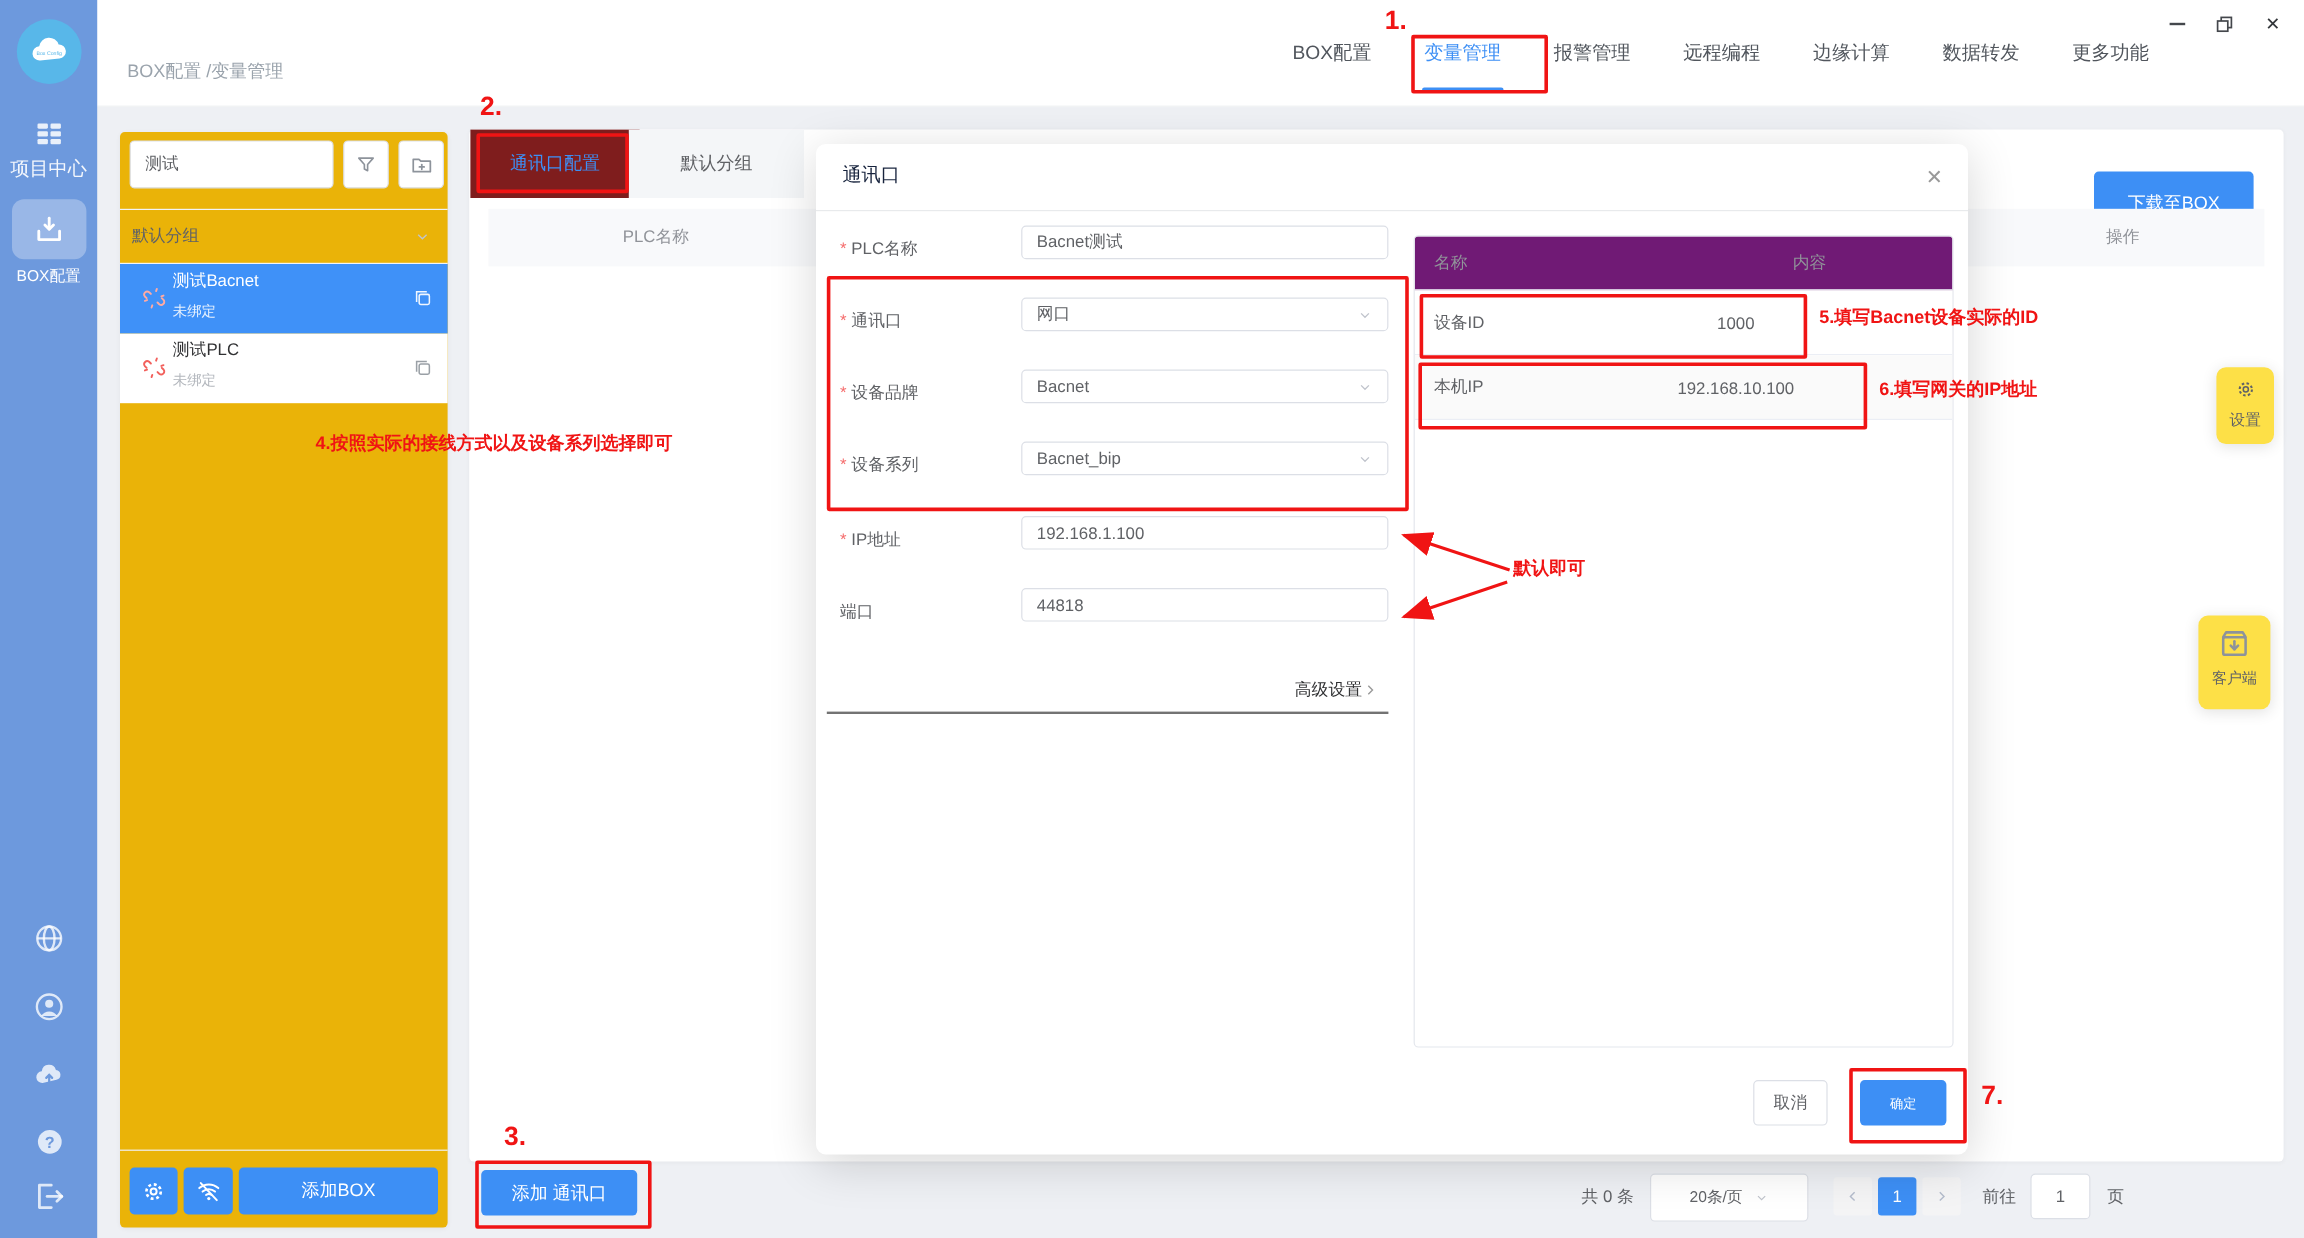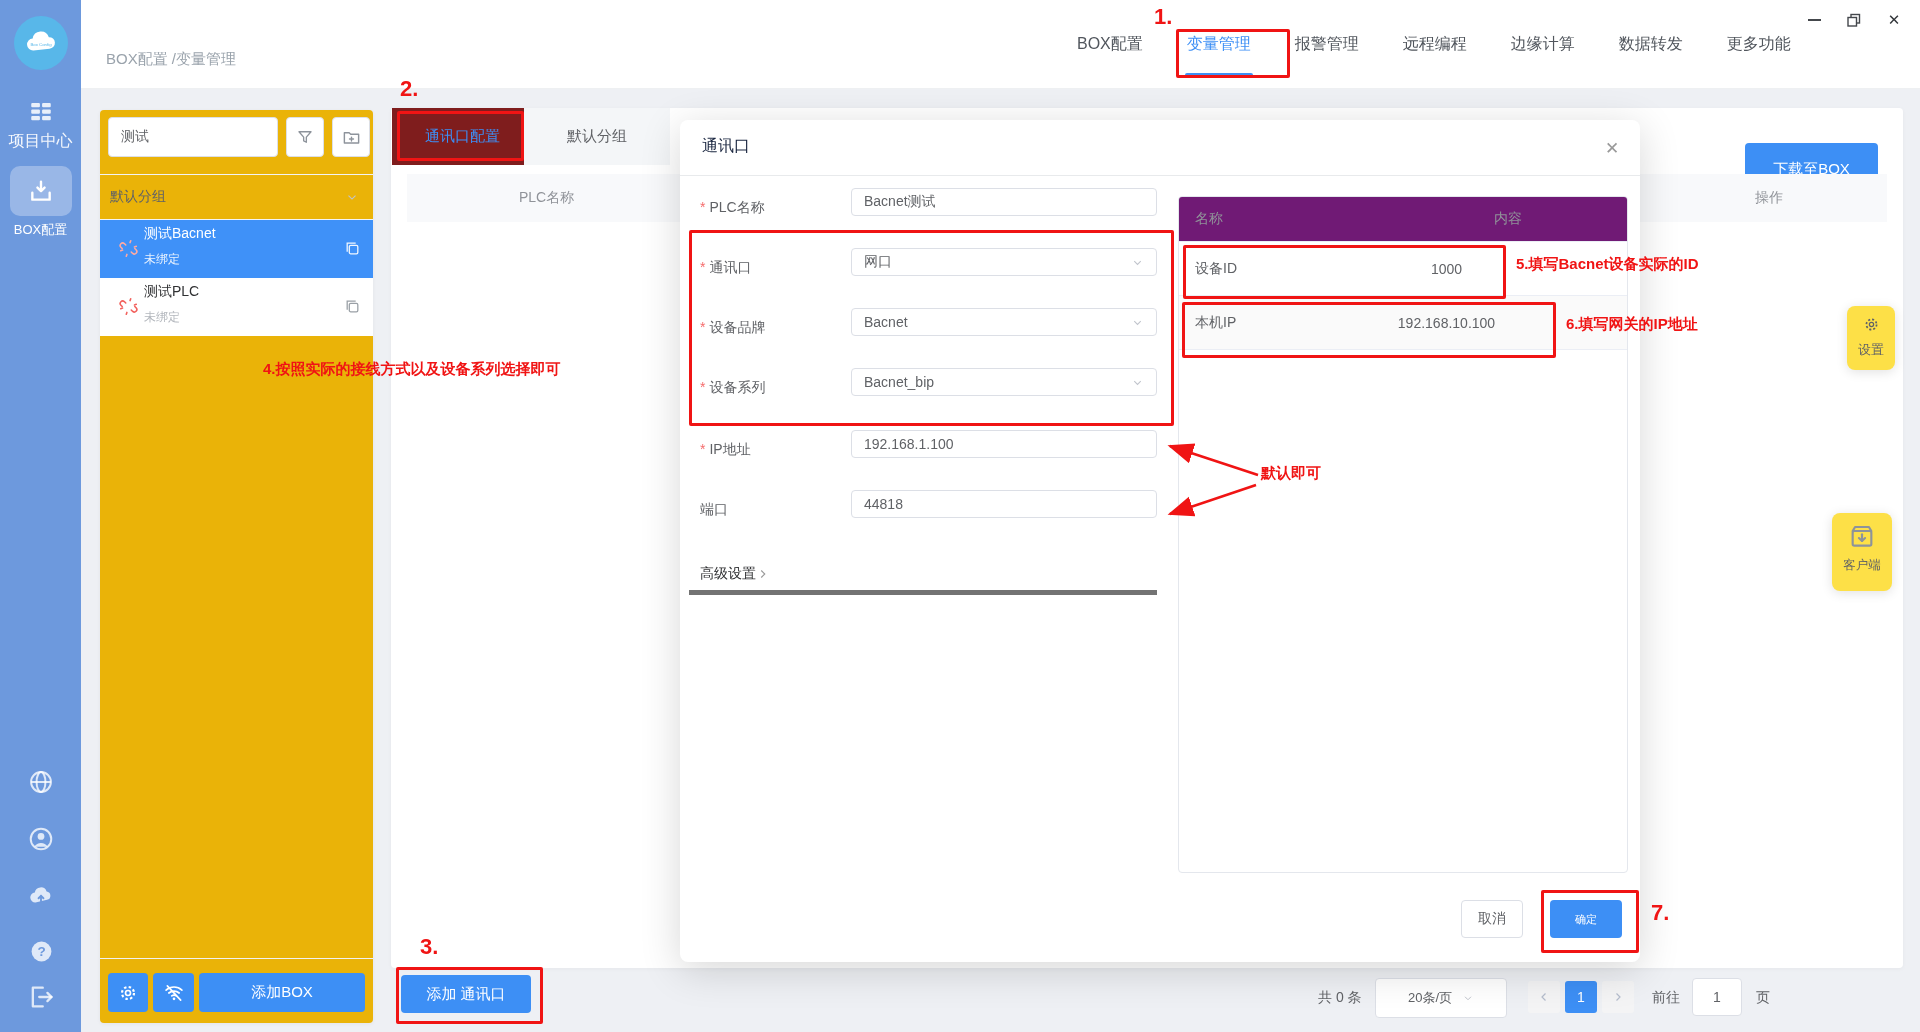--- a/index.html
+++ b/index.html
@@ -325,21 +325,21 @@
           </svg>
       </div>
     </div>
 
     <div class="abs frow-label" style="top:310px;"><span class="req">*</span><span>IP地址</span></div>
     <input class="abs inp fbox" style="top: 310px;" value="192.168.1.100">
 
     <div class="abs frow-label" style="top:370px;"><span>端口</span></div>
     <input class="abs inp fbox" style="top: 370px;" value="44818">
 
-    <div class="abs flex" style="left:9px;top:437px;width:468px;height:38px;border-bottom:5px solid #737373;justify-content:flex-start;padding:0 8px 0 11px;box-sizing:border-box;cursor:pointer;font-family:Liberation Serif, serif;">
+    <div class="abs flex" style="left:9px;top:437px;width:468px;height:38px;border-bottom:2px solid #737373;justify-content:flex-end;padding:0 8px 0 11px;box-sizing:border-box;cursor:pointer;font-family:Liberation Serif, serif;">
       <span style="font-size:14px;color:#303133;">高级设置</span>
       <svg width="14" height="14" viewBox="0 0 24 24" style="color:#999">
         <polyline points="9,6 15,12 9,18" fill="none" stroke="currentColor" stroke-width="2"></polyline>
       </svg>
     </div>
 
     <div class="abs ptable">
       <div class="prow" style="height:44px;background:#701a75;color:#909399;">
         <span class="pc1">名称</span>
         <span style="flex:1;text-align:center;">内容</span>

